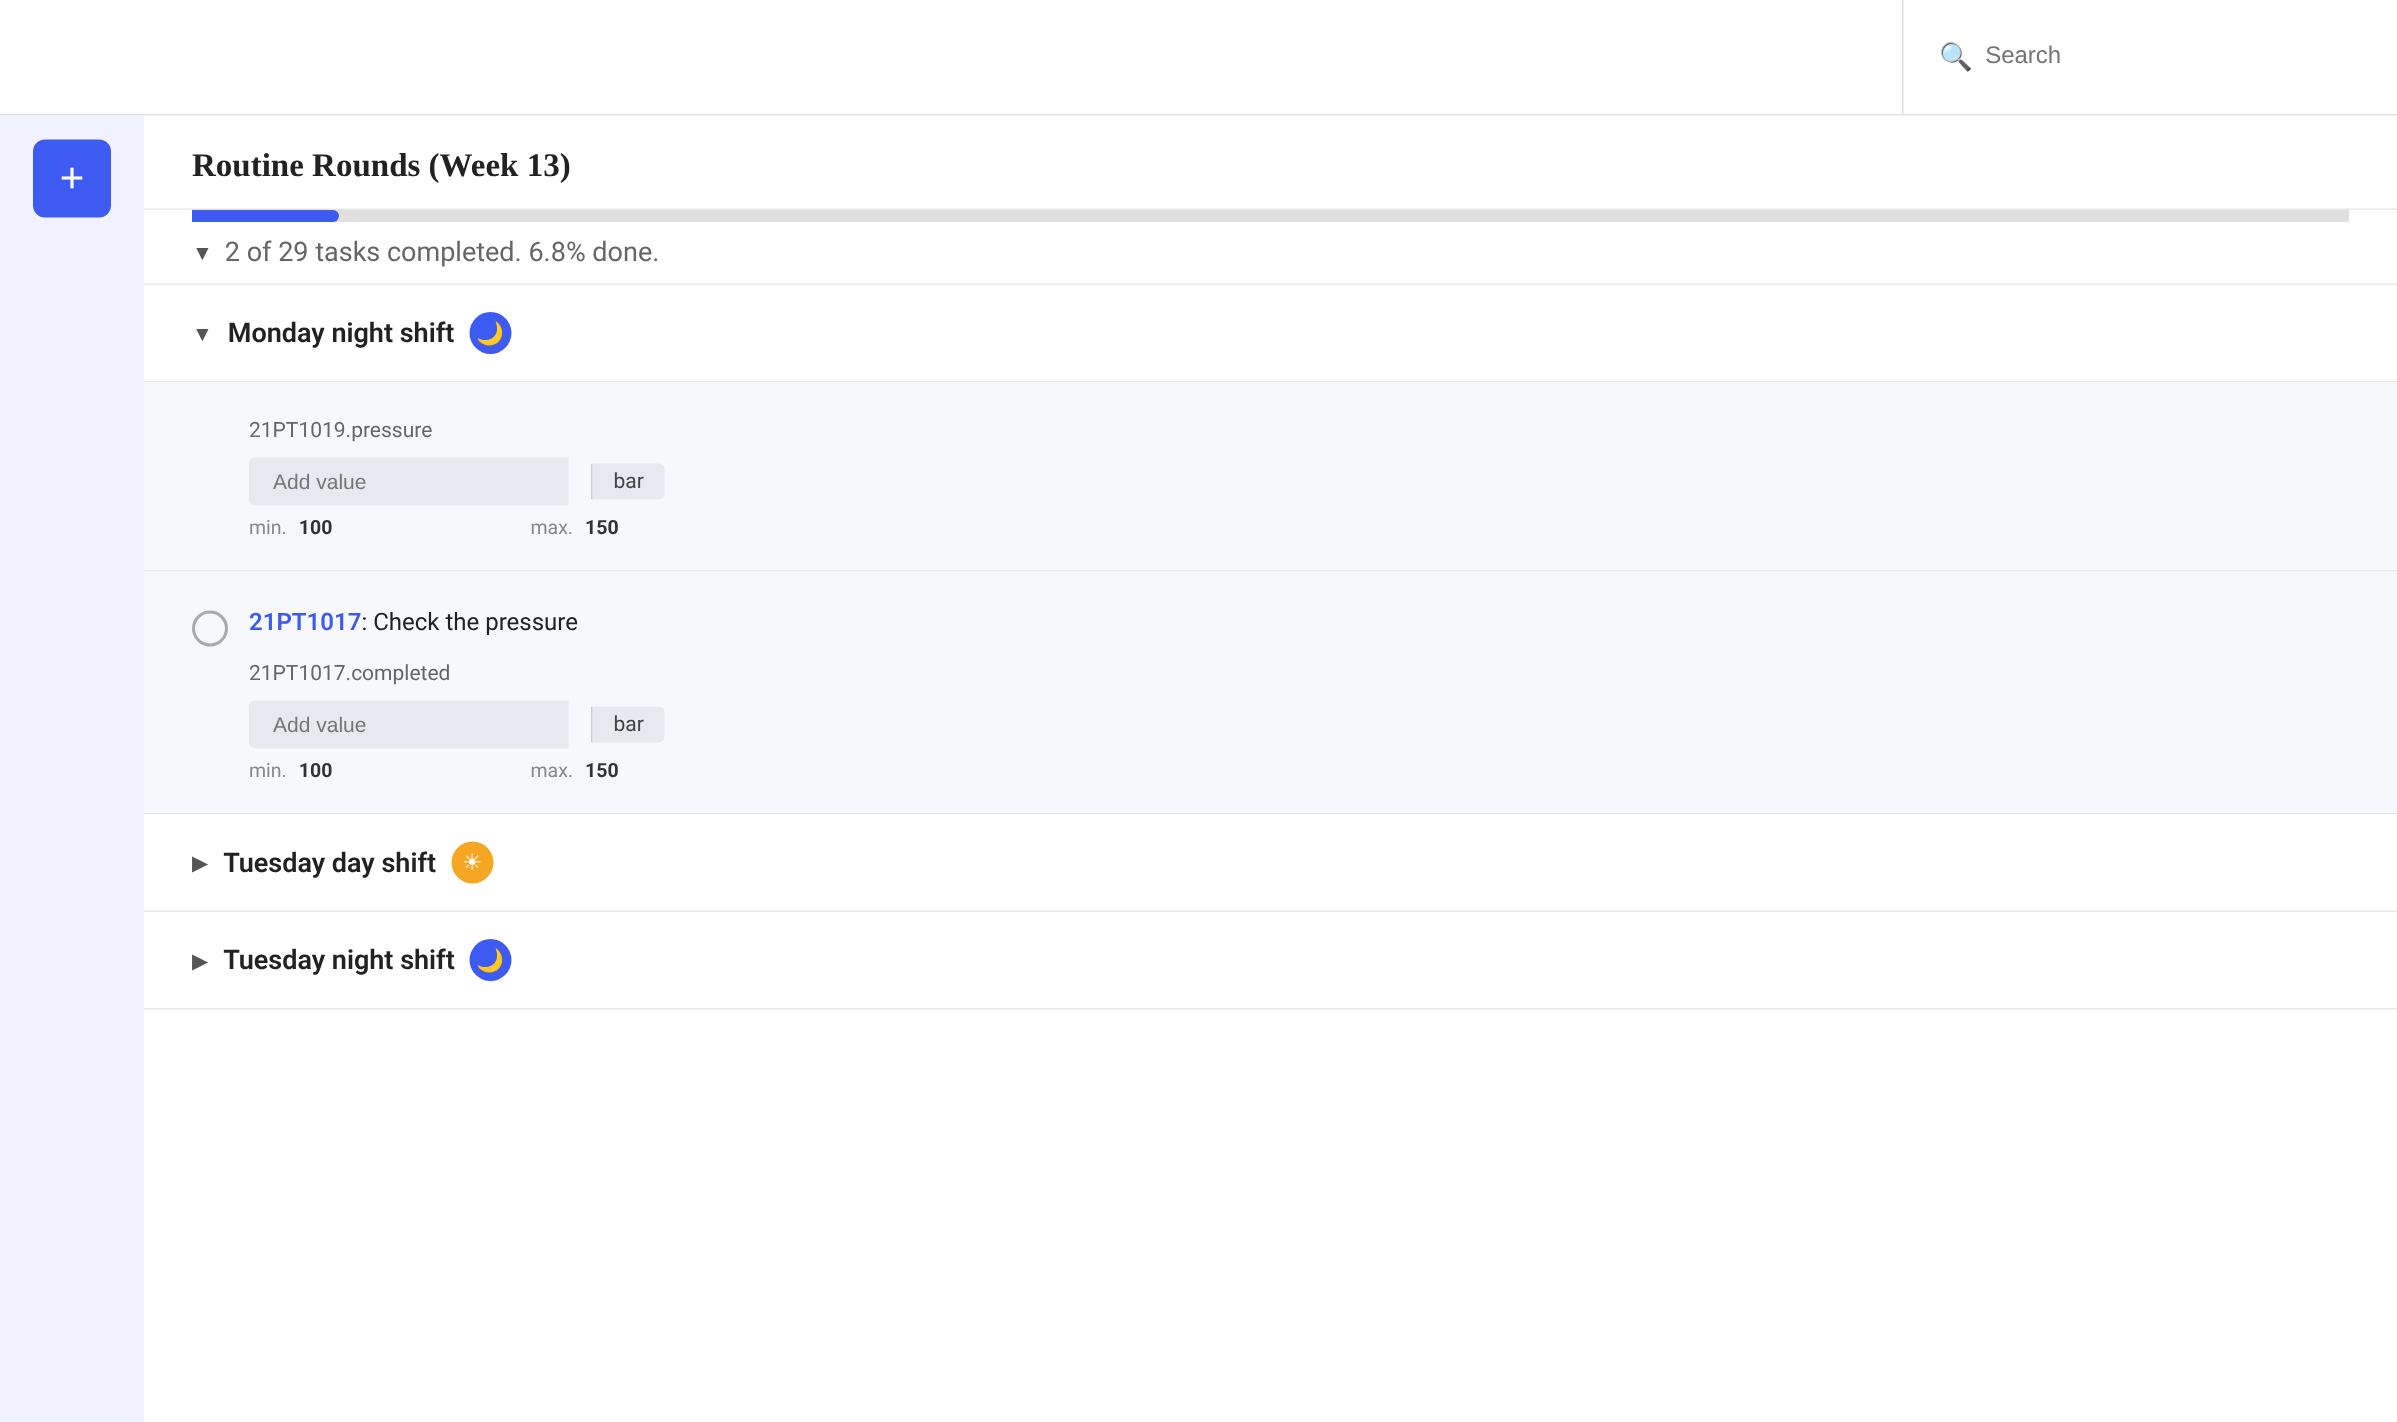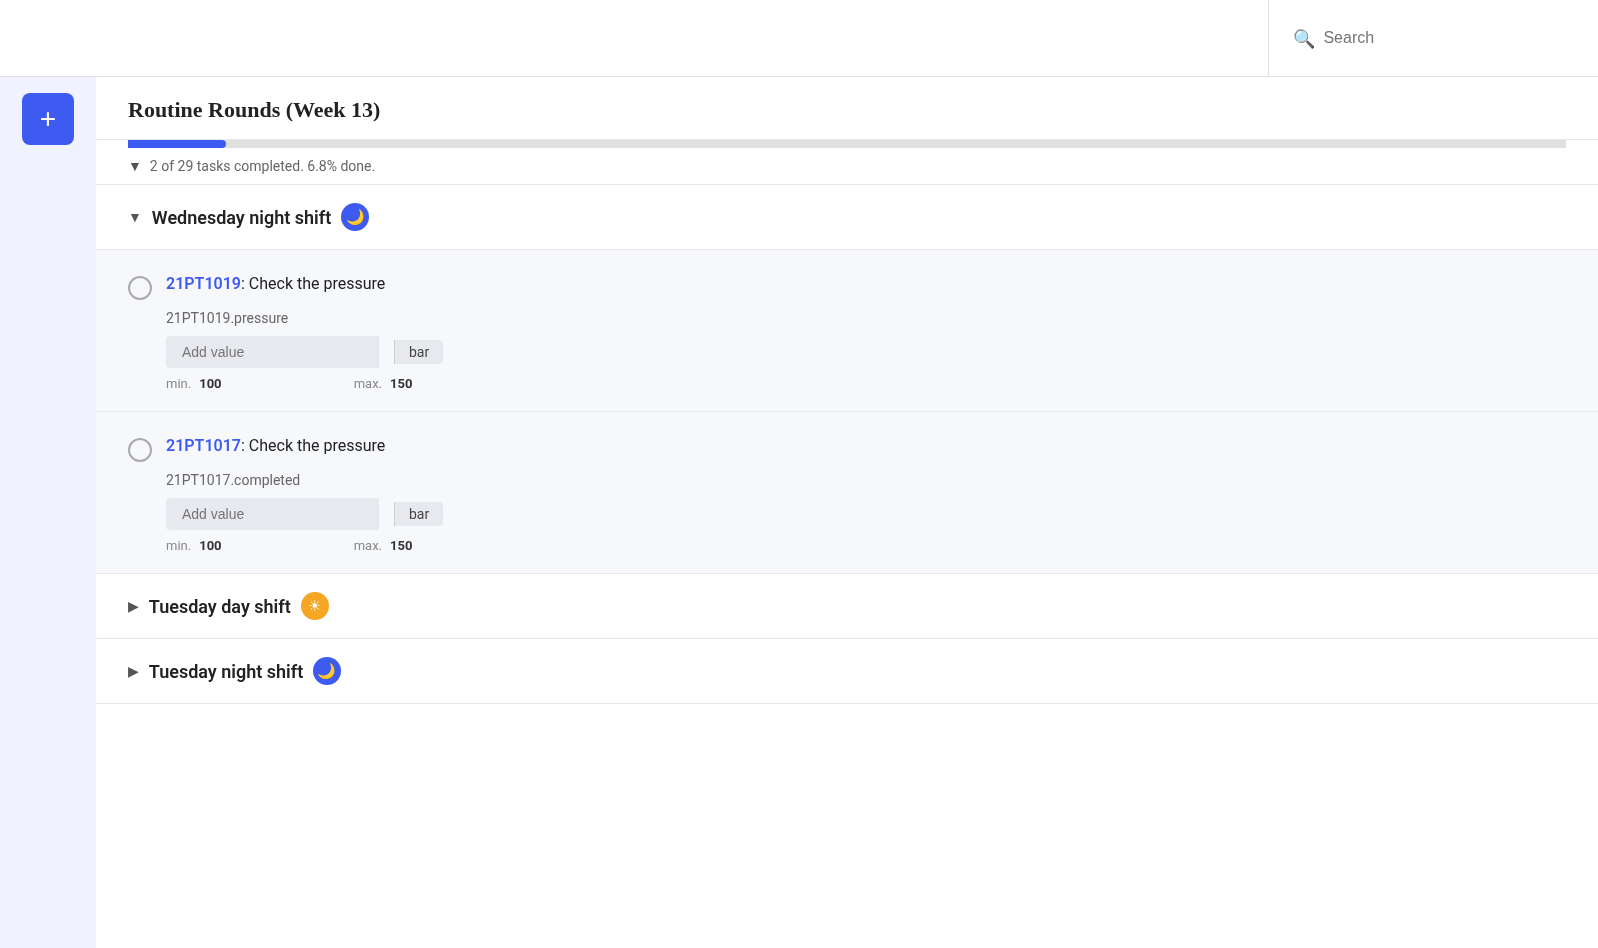--- a/index.html
+++ b/index.html
@@ -50,21 +50,21 @@
     .progress-bar-container {
       height: 8px; background: #e0e0e0; width: 100%; margin-bottom: 0;
     }
     .progress-bar-fill {
       height: 100%; background: #3d5af1; border-radius: 0 4px 4px 0;
     }
     .progress-row {
       display: flex; align-items: center; gap: 8px; padding: 10px 0;
     }
     .collapse-icon { cursor: pointer; color: #555; font-size: 14px; }
-    .progress-text { font-size: 14px; color: #666; }
+    .progress-text { font-size: 18px; color: #666; }
 
     .section-header {
       display: flex; align-items: center; gap: 10px;
       padding: 18px 32px; background: #fff;
       border-bottom: 1px solid #e8e8e8; cursor: pointer;
     }
     .section-chevron { font-size: 14px; color: #555; }
     .section-title { font-size: 18px; font-weight: 600; color: #222; }
     .section-icon { width: 28px; height: 28px; border-radius: 50%; display: flex; align-items: center; justify-content: center; font-size: 15px; }
     .night-icon { background: #3d5af1; color: #fff; }
@@ -132,31 +132,25 @@
         <div class="progress-bar-fill" style="width: 6.8%"></div>
       </div>
       <div class="progress-row">
         <span class="collapse-icon">▼</span>
         <span class="progress-text">2 of 29 tasks completed. 6.8% done.</span>
       </div>
     </div>
 
     <div class="section-header">
       <span class="section-chevron">▼</span>
-      <span class="section-title">Wednesday night shift</span>
+      <span class="section-title">Monday night shift</span>
       <span class="section-icon night-icon">🌙</span>
     </div>
 
     <div class="task-item">
-      <div class="task-header">
-        <input type="checkbox" class="task-checkbox" style="">
-        <span class="task-title">
-          <span class="task-id">21PT1019</span><span>: Check the pressure</span>
-        </span>
-      </div>
       <div class="task-tag">21PT1019.pressure</div>
       <div class="task-input-row">
         <input class="value-input" type="text" placeholder="Add value" style="">
         <span class="unit-badge">bar</span>
       </div>
       <div class="task-range">
         <span>min.</span>
         <span class="range-val">100</span>
         &nbsp;&nbsp;&nbsp;&nbsp;&nbsp;&nbsp;&nbsp;&nbsp;&nbsp;&nbsp;&nbsp;&nbsp;&nbsp;&nbsp;&nbsp;&nbsp;&nbsp;&nbsp;&nbsp;&nbsp;&nbsp;&nbsp;&nbsp;&nbsp;&nbsp;&nbsp;&nbsp;&nbsp;&nbsp;&nbsp;&nbsp;&nbsp;&nbsp;&nbsp;&nbsp;&nbsp;
         <span>max.</span>

